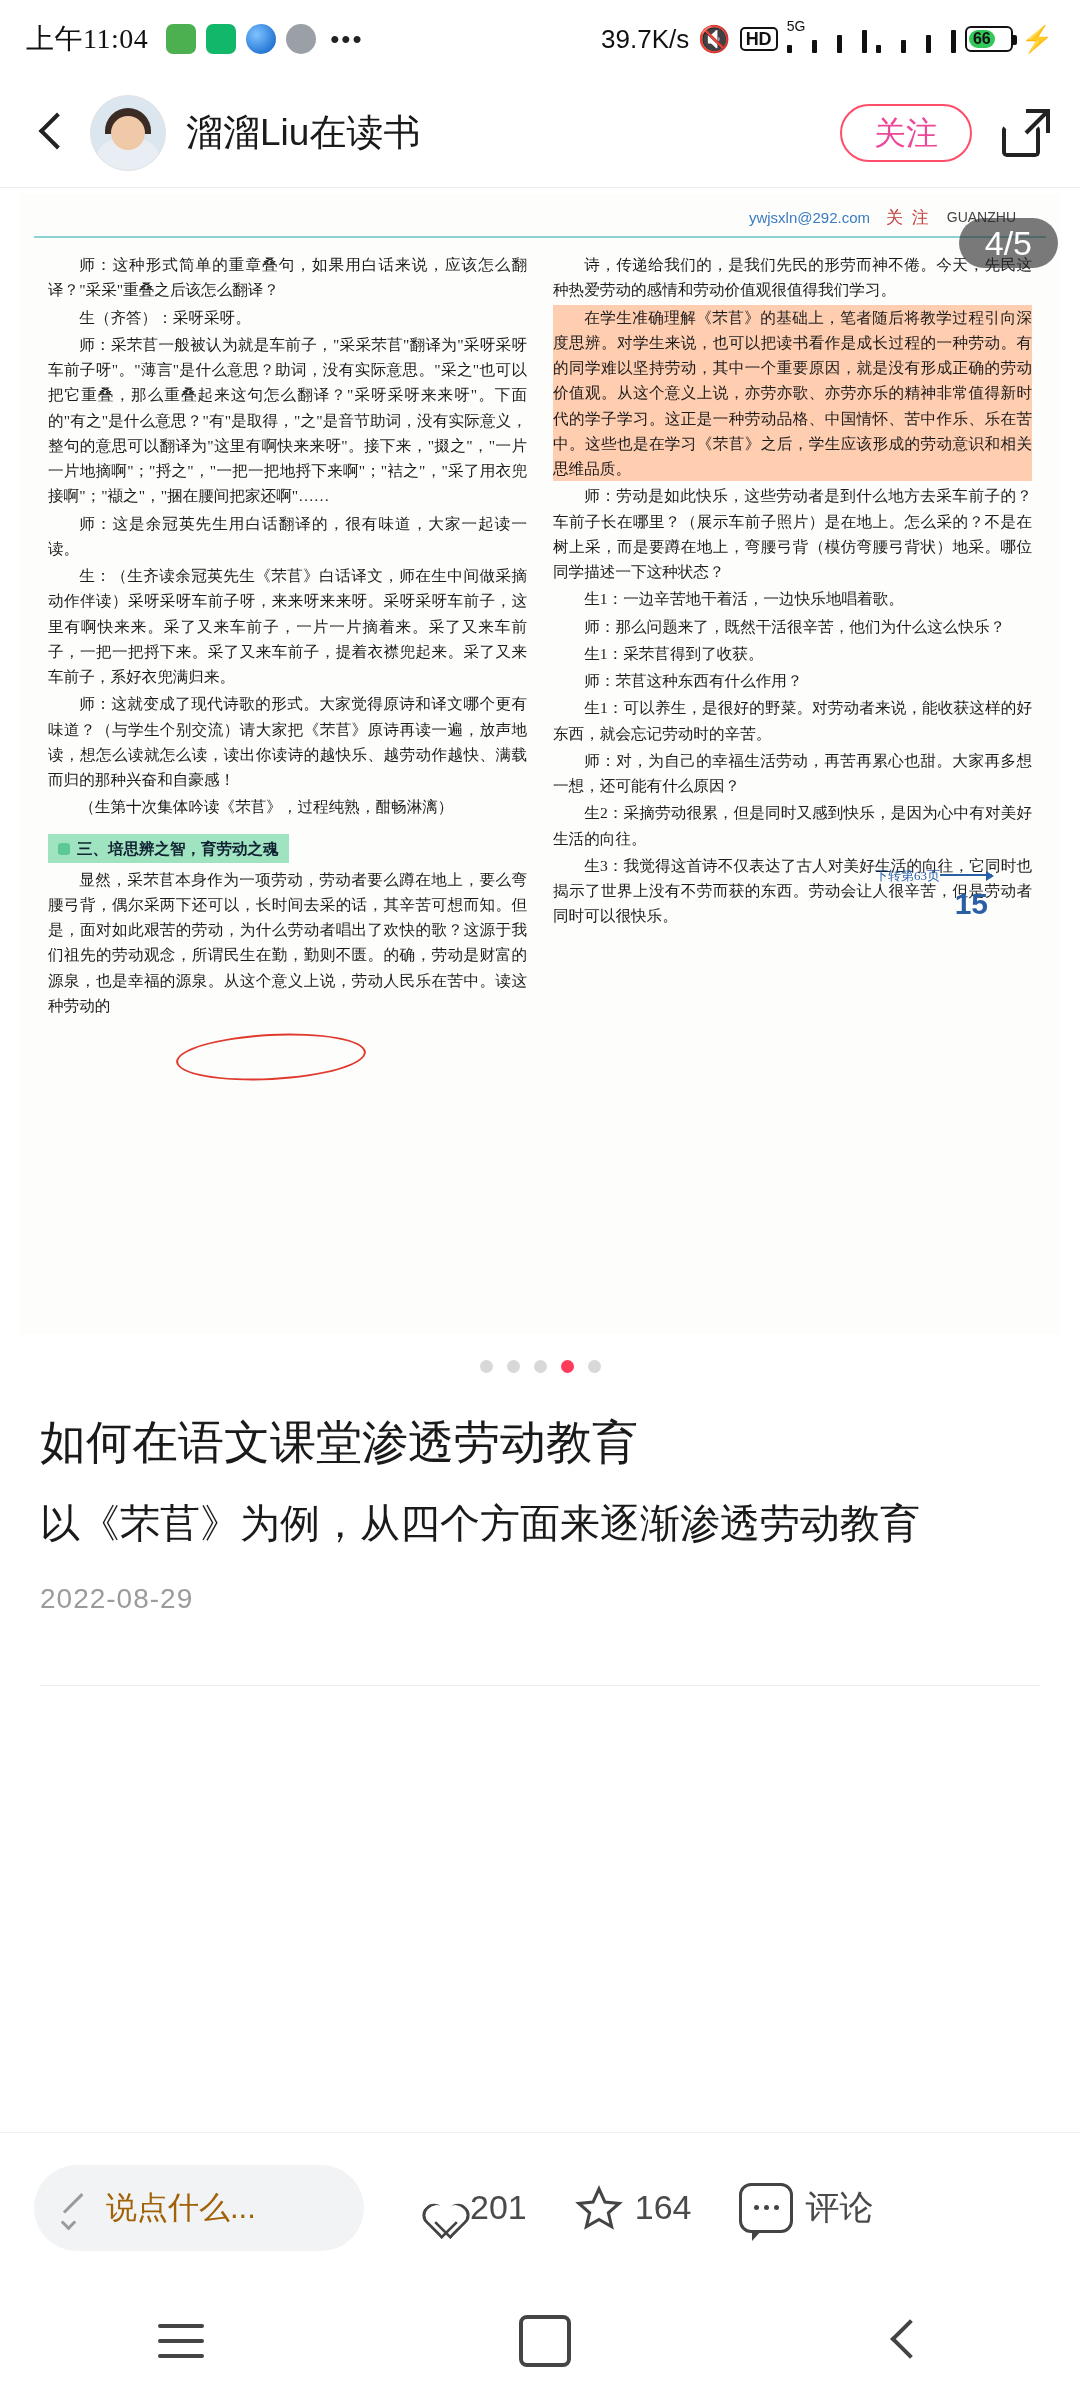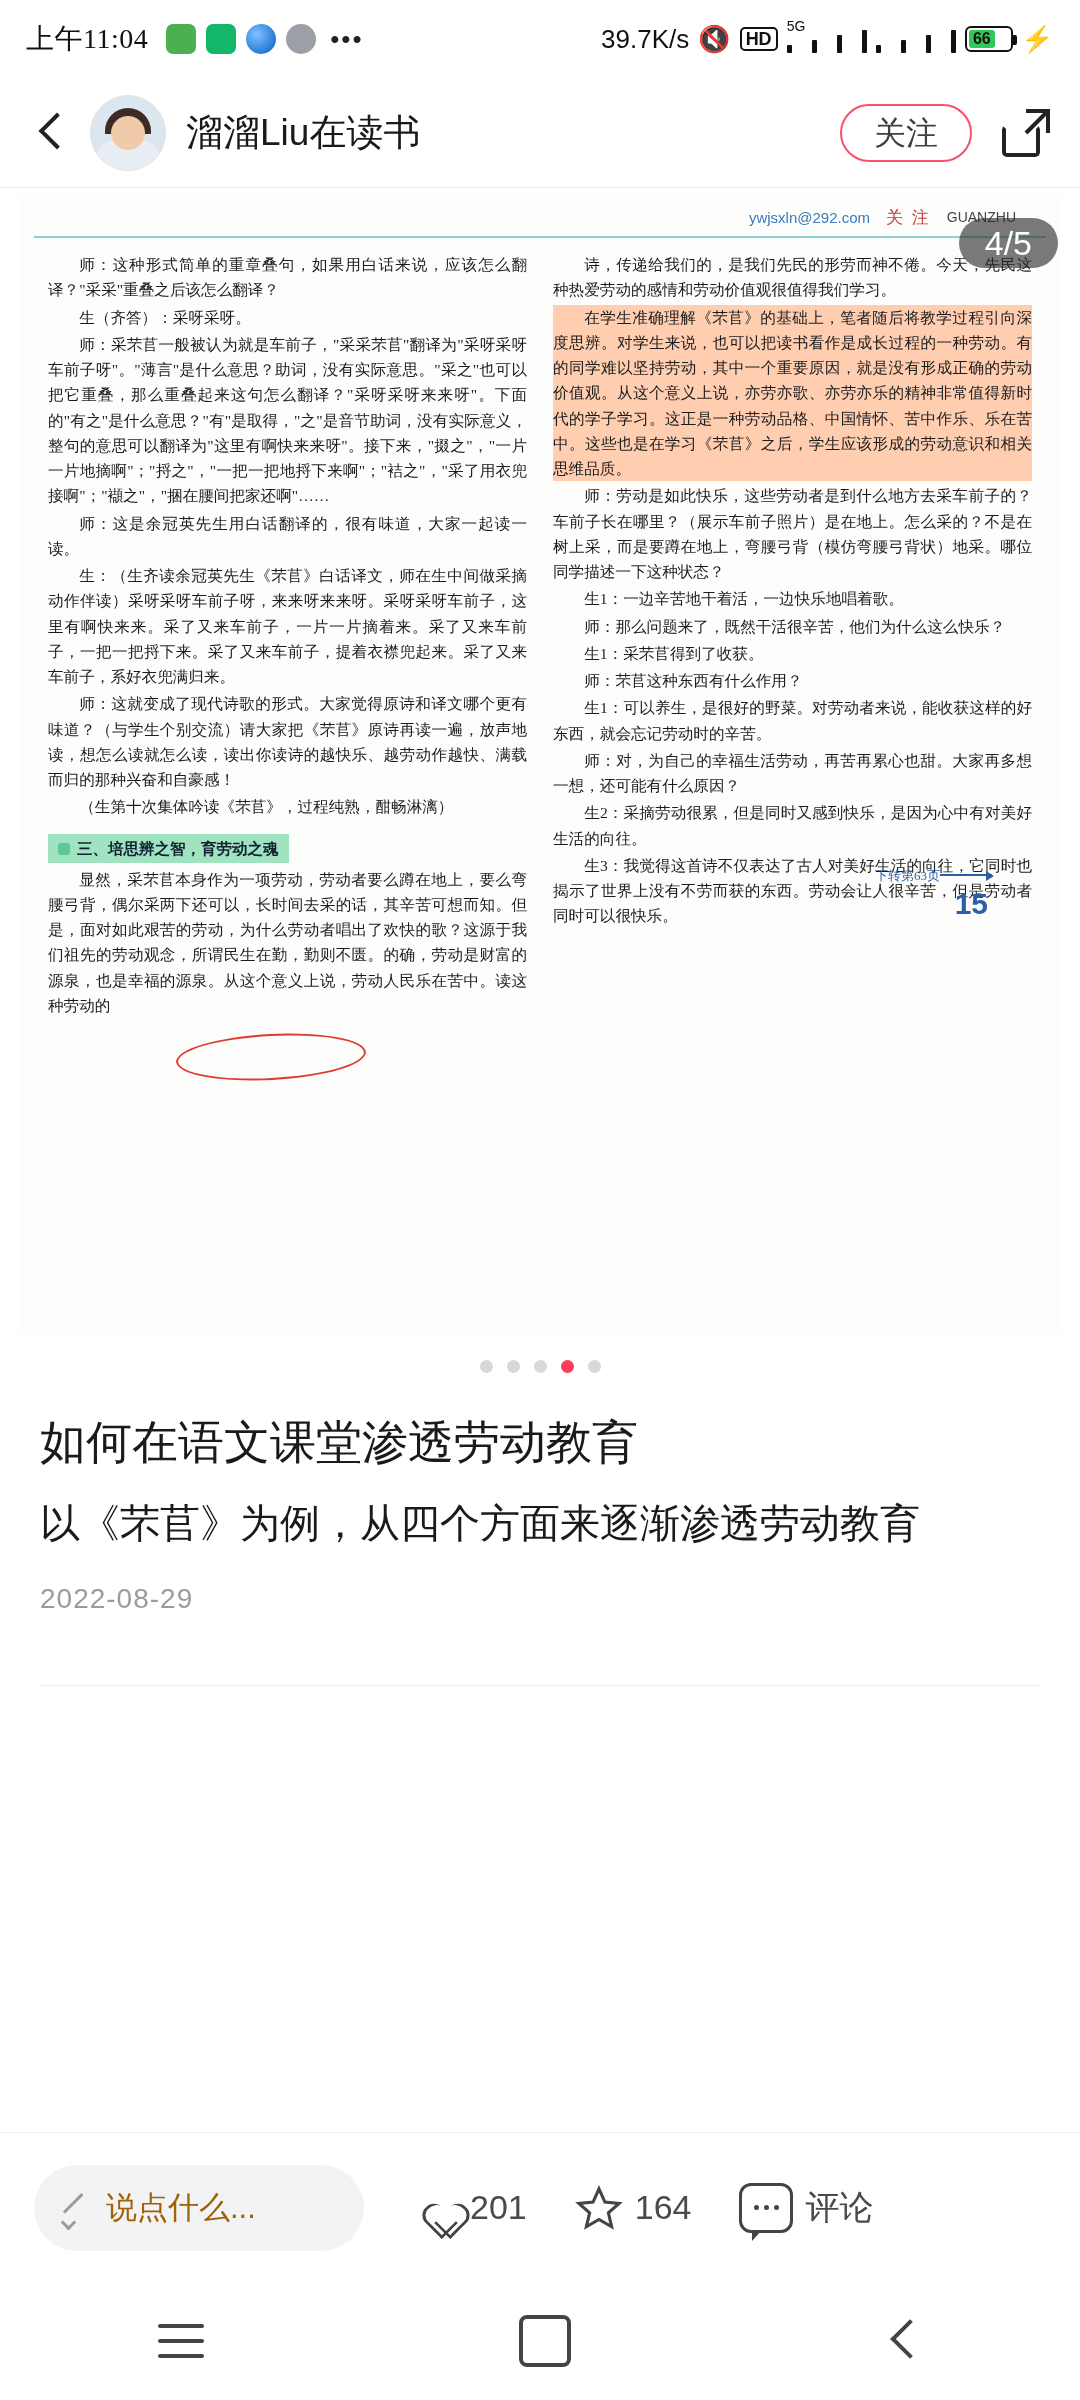--- a/index.html
+++ b/index.html
@@ -65,21 +65,21 @@
   .bar.b1 { height: 8px; } .bar.b2 { height: 13px; } .bar.b3 { height: 18px; } .bar.b4 { height: 23px; }
   .battery {
     width: 48px; height: 26px; border: 2px solid #111; border-radius: 6px;
     position: relative; display: flex; align-items: center; padding: 2px; box-sizing: border-box;
   }
   .battery:after {
     content: ""; position: absolute; right: -6px; top: 7px; width: 4px; height: 10px;
     background: #111; border-radius: 0 2px 2px 0;
   }
   .battery .fill {
-    background: #32c759; height: 100%; border-radius: 3px; width: 66%;
+    background: #32c759; height: 100%; border-radius: 9px; width: 66%;
     display:flex; align-items:center; justify-content:center;
     font-size: 16px; color:#111; font-weight:bold;
   }
   .bolt { font-size: 26px; color: #111; }
 
   
   .header {
     height: 110px;
     display: flex;
     align-items: center;
@@ -117,21 +117,21 @@
   }
   .header-title {
     font-size: 37px;
     color: #1a1a1a;
     font-weight: 500;
     white-space: nowrap;
   }
   .follow-btn {
     margin-left: auto;
     border: 2px solid #ff4d6a;
-    color: #404040;
+    color: #ec4899;
     border-radius: 36px;
     font-size: 32px;
     padding: 11px 32px;
     background: #fff;
     line-height: 1;
   }
   .share-icon {
     margin-left: 30px;
     width: 48px; height: 48px;
     position: relative;

